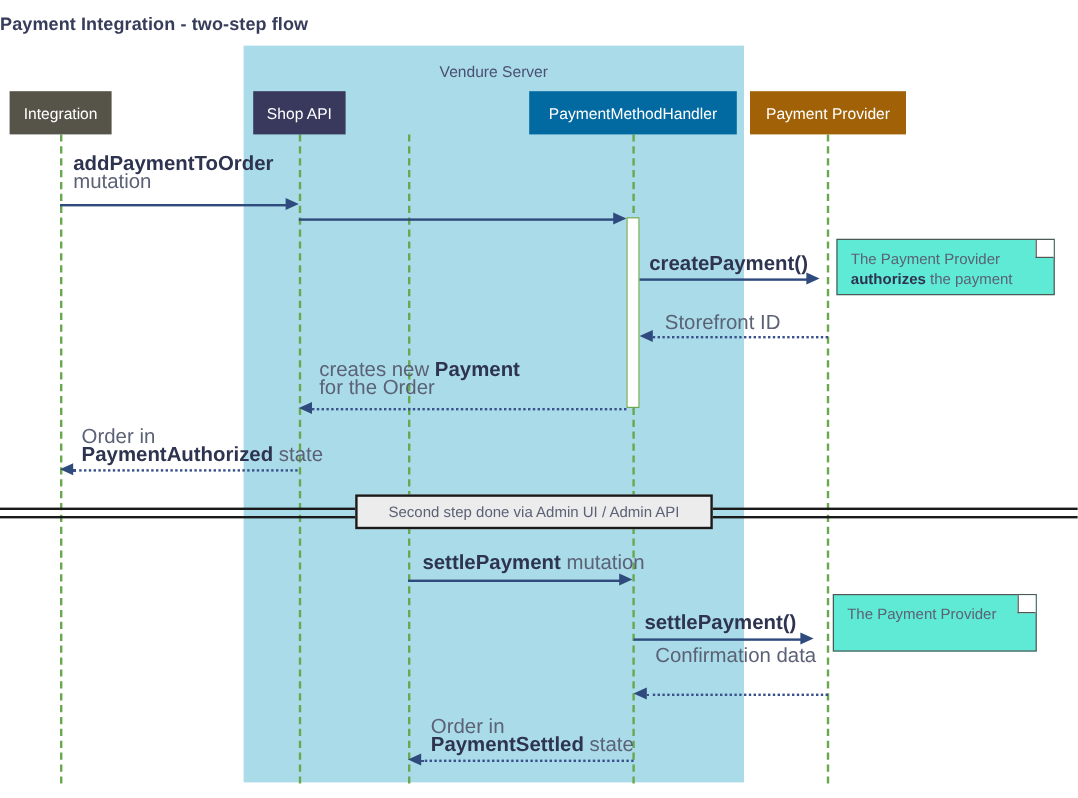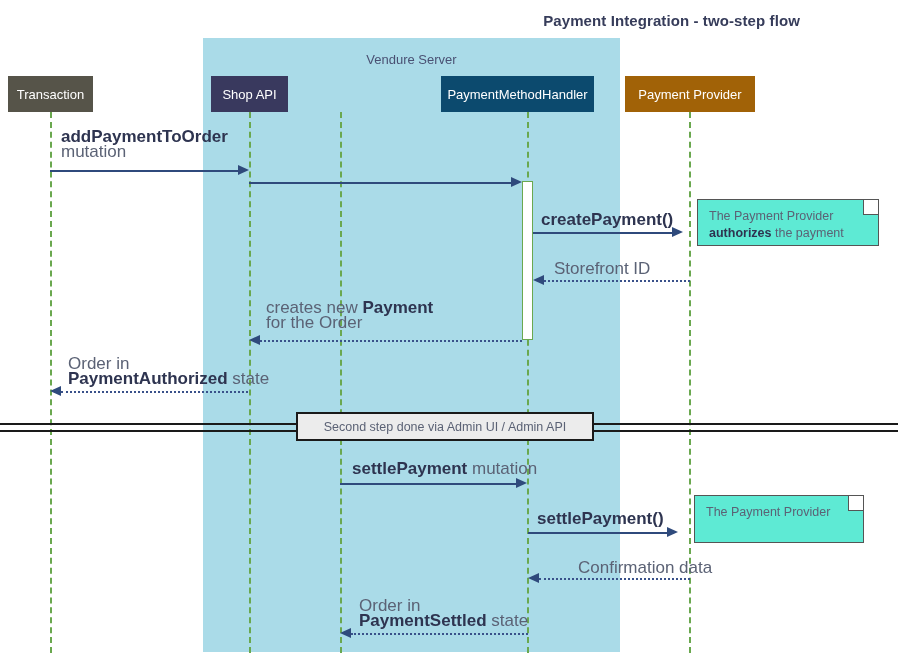--- a/index.html
+++ b/index.html
@@ -18,21 +18,21 @@
     width: 898px;
     height: 665px;
     background: #ffffff;
   }
   .abs { position: absolute; }
 
   
   #title {
     left: 0; top: 12px;
     width: 800px;
-    text-align: right;
+    text-align: left;
     font-size: 15px;
     font-weight: bold;
     color: #363c5a;
     letter-spacing: 0.1px;
   }
 
   
   #group-box {
     left: 203px; top: 38px;
     width: 417px; height: 614px;
@@ -53,21 +53,21 @@
     display: flex;
     align-items: center;
     justify-content: center;
     color: #ffffff;
     font-size: 13px;
     white-space: nowrap;
   }
   .p-storefront { left: 8px;   top: 76px; width: 85px;  background: #565449; }
   .p-shopapi    { left: 211px; top: 76px; width: 77px;  background: #39395e; }
   .p-adminapi   { left: 300px; top: 76px; width: 82px;  background: #39395e; }
-  .p-pmh        { left: 441px; top: 76px; width: 153px; background: #0c4a6e; }
+  .p-pmh        { left: 441px; top: 76px; width: 173px; background: #0369a1; }
   .p-provider   { left: 625px; top: 76px; width: 130px; background: #a16207; }
 
   
   .lifeline {
     top: 112px;
     width: 0;
     height: 541px;
     border-left: 2px dashed #6aa84f;
   }
   .ll-storefront { left: 50px; }
@@ -162,21 +162,21 @@
   <div class="abs" id="group-box"></div>
   <div class="abs" id="group-label">Vendure Server</div>
 
   <div class="abs lifeline ll-storefront"></div>
   <div class="abs lifeline ll-shopapi"></div>
   <div class="abs lifeline ll-adminapi"></div>
   <div class="abs lifeline ll-pmh"></div>
   <div class="abs lifeline ll-provider"></div>
 
   <div class="abs participant p-storefront">
-    <span>Transaction</span>
+    <span>Integration</span>
   </div>
   <div class="abs participant p-shopapi">
     <span>Shop API</span>
   </div>
   <div class="abs participant p-pmh">
     <span>PaymentMethodHandler</span>
   </div>
   <div class="abs participant p-provider">
     <span>Payment Provider</span>
   </div>
@@ -247,21 +247,21 @@
     <b>settlePayment()</b>
   </div>
   <div class="abs msg-line" style="left:528px; top:532px; width:140px;"></div>
   <div class="abs arrowhead right" style="left:667px; top:527px;"></div>
 
   <div class="abs note" style="left:694px; top:495px; width:170px; height:48px;">
     <div class="fold"></div>
     <div>The Payment Provider</div>
   </div>
 
-  <div class="abs msg-label" style="left:546px; top:560px;margin-left:32px;">
+  <div class="abs msg-label" style="left:546px; top:539px;">
     <span>Confirmation data</span>
   </div>
   <div class="abs msg-line dotted" style="left:539px; top:578px; width:151px;"></div>
   <div class="abs arrowhead left" style="left:528px; top:573px;"></div>
 
   <div class="abs msg-label" style="left:359px; top:598px;">
     <div><span>Order in</span></div>
     <div>
       <b>PaymentSettled</b><span> state</span>
     </div>

